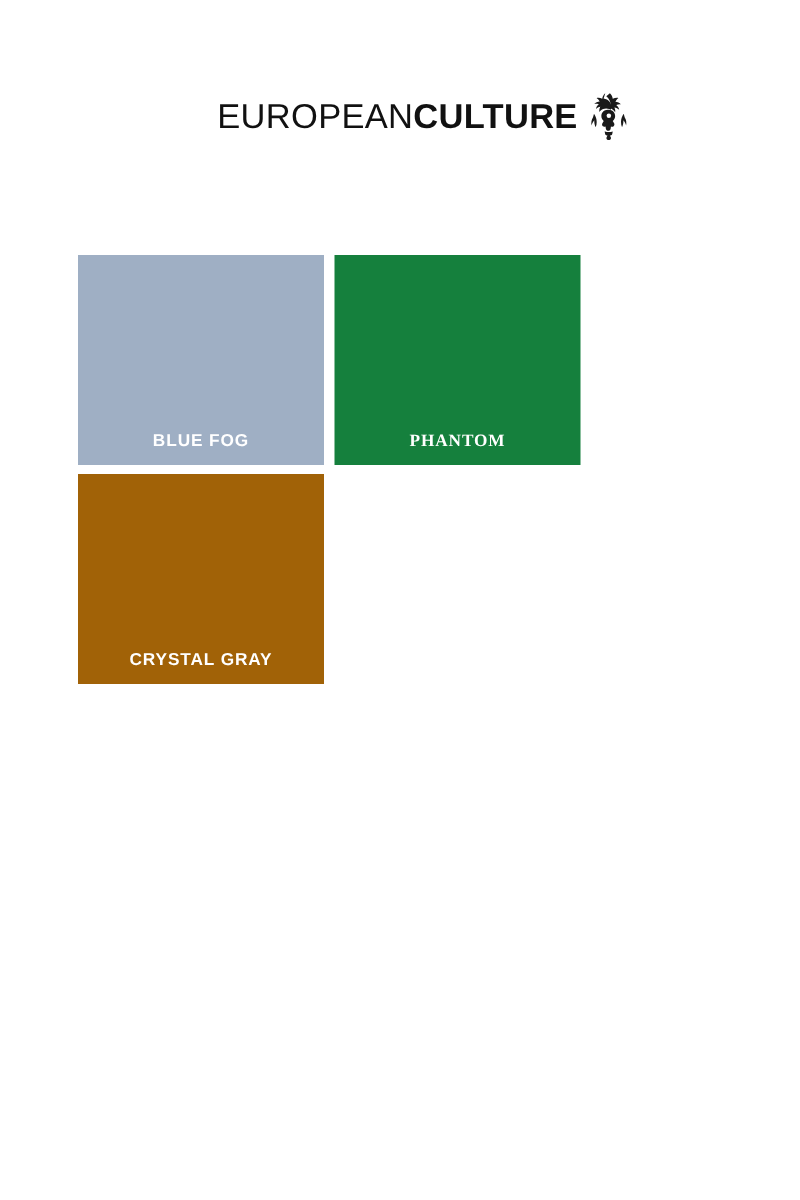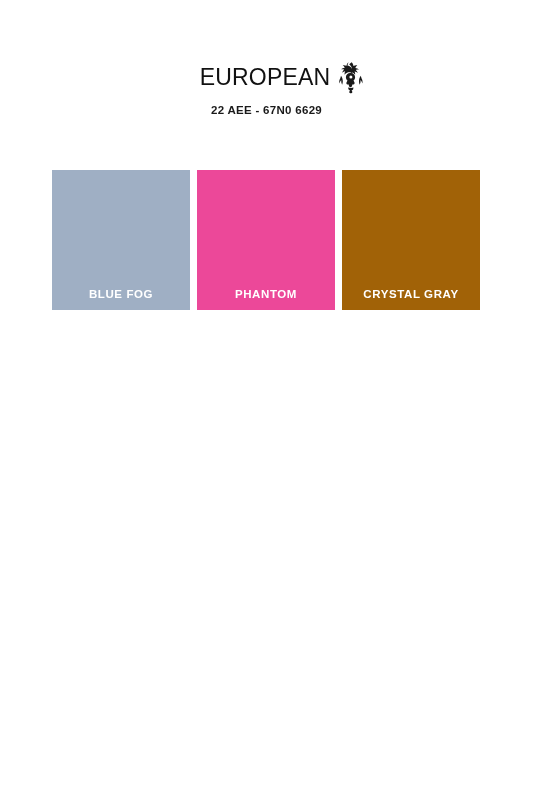--- a/index.html
+++ b/index.html
@@ -69,21 +69,21 @@
     position: absolute;
     top: 170px;
     left: 52px;
     width: 430px;
     display: flex;
     flex-wrap: wrap;
     gap: 6px 7px;
     align-content: flex-start;
   }
   .swatch {
-    width: 138px;
+    width: 164px;
     height: 140px;
     position: relative;
     box-sizing: border-box;
   }
   .swatch-label {
     position: absolute;
     left: 0;
     right: 0;
     bottom: 10px;
     text-align: center;
@@ -94,47 +94,47 @@
     white-space: nowrap;
   }
 </style>
 </head>
 <body style="background: rgb(255, 255, 255);">
 
 <div class="header">
 
   <div class="brand-row">
     <span class="brand-word-light">EUROPEAN</span>
+    <span class="brand-word-bold">CULTURE</span>
 
     <span class="brand-mark">
       <svg viewBox="0 0 26 34" width="26" height="34" aria-hidden="true">
         <g fill="#1a1a1a">
           <path d="M13.6 1.2c1.1 1.0 1.7 2.3 1.9 3.7 1.2-.6 2.5-.8 3.8-.6-.9.7-1.6 1.6-2.0 2.6 1.4.1 2.7.7 3.7 1.7-1.1-.1-2.2.0-3.2.4 1.0.8 1.7 1.9 2.0 3.1-.9-.8-2.0-1.3-3.2-1.5.5 1.0.7 2.1.5 3.2-.6-1.0-1.5-1.8-2.5-2.3l-.9-.5.2-1.0c.3-1.4.1-2.9-.6-4.2-.5-1.0-1.2-1.9-2.1-2.6l2.4-2.0z"></path>
           <path d="M9.4 4.6c1.6.2 3.0 1.0 4.0 2.2.9 1.2 1.3 2.6 1.1 4.1l-.2 1.3-1.2-.5c-1.3-.5-2.7-.5-4.0 0-1.0.4-1.9 1.1-2.5 2.0-.2-1.2 0-2.4.6-3.5-1.1.2-2.1.7-2.9 1.5.2-1.3.9-2.4 1.9-3.2-1.0-.3-2.1-.4-3.1-.2 1.0-1.0 2.3-1.5 3.7-1.6-.5-1.0-1.2-1.8-2.1-2.4 1.3-.3 2.6-.1 3.8.5.2-1.4.9-2.7 2.0-3.6l-1.1 3.4z"></path>
           <path d="M12.9 12.1c2.3 0 4.2 1.9 4.2 4.2 0 1.3-.6 2.5-1.6 3.3l.9 1.6c.4.7.2 1.6-.5 2.1-.3.2-.7.3-1.1.2l-.5-.1-.2 1.4c-.1.8-.8 1.4-1.6 1.4s-1.5-.6-1.6-1.4l-.2-1.4-.5.1c-.8.2-1.6-.3-1.8-1.1-.1-.4 0-.8.2-1.2l.9-1.6c-1.0-.8-1.6-2.0-1.6-3.3 0-2.3 1.9-4.2 4.2-4.2z"></path>
           <path d="M10.3 26.6c1.7.6 3.5.6 5.2 0l-.3 1.5c-.1.6-.6 1.1-1.2 1.2l-.4.1.6 1.1c.3.6.1 1.3-.5 1.6-.2.1-.5.2-.8.2h-.2c-.3 0-.6-.1-.8-.2-.6-.3-.8-1.0-.5-1.6l.6-1.1-.4-.1c-.6-.1-1.1-.6-1.2-1.2l-.3-1.5z"></path>
           <circle cx="12.9" cy="16.1" r="1.5" fill="#ffffff"></circle>
           <path d="M3.0 14.8c1.2 1.6 1.8 3.5 1.8 5.5 0 1.2-.2 2.4-.7 3.5-.7-1.5-1.0-3.1-.9-4.7-.9 1.0-1.5 2.2-1.8 3.5-.4-1.8-.1-3.7.9-5.3l.7-2.5z"></path>
           <path d="M22.8 14.8l.7 2.5c1.0 1.6 1.3 3.5.9 5.3-.3-1.3-.9-2.5-1.8-3.5.1 1.6-.2 3.2-.9 4.7-.5-1.1-.7-2.3-.7-3.5 0-2.0.6-3.9 1.8-5.5z"></path>
         </g>
       </svg>
     </span>
   </div>
 
-  <div class="product-code">22 AEE - 67N0 6629</div>
 </div>
 
 <div class="swatch-grid">
 
   <div class="swatch" style="background: rgb(159, 175, 196);">
     <span class="swatch-label">BLUE FOG</span>
   </div>
 
 
-  <div class="swatch" style="background: #ec4899;">
+  <div class="swatch" style="background: #15803d; font-family: Liberation Serif, serif;">
     <span class="swatch-label">PHANTOM</span>
   </div>
 
   <div class="swatch" style="background: #a16207;">
     <span class="swatch-label">CRYSTAL GRAY</span>
   </div>
 
 </div>
 
 </body></html>

